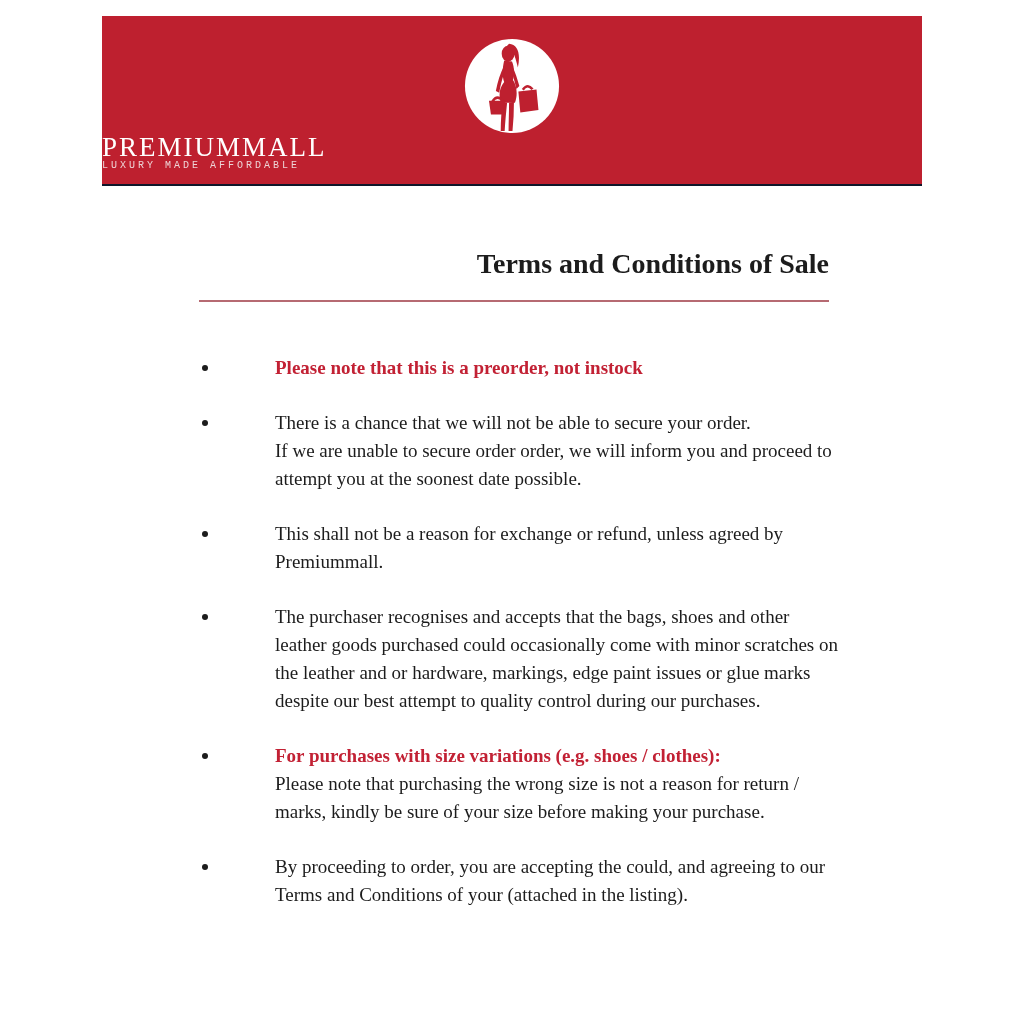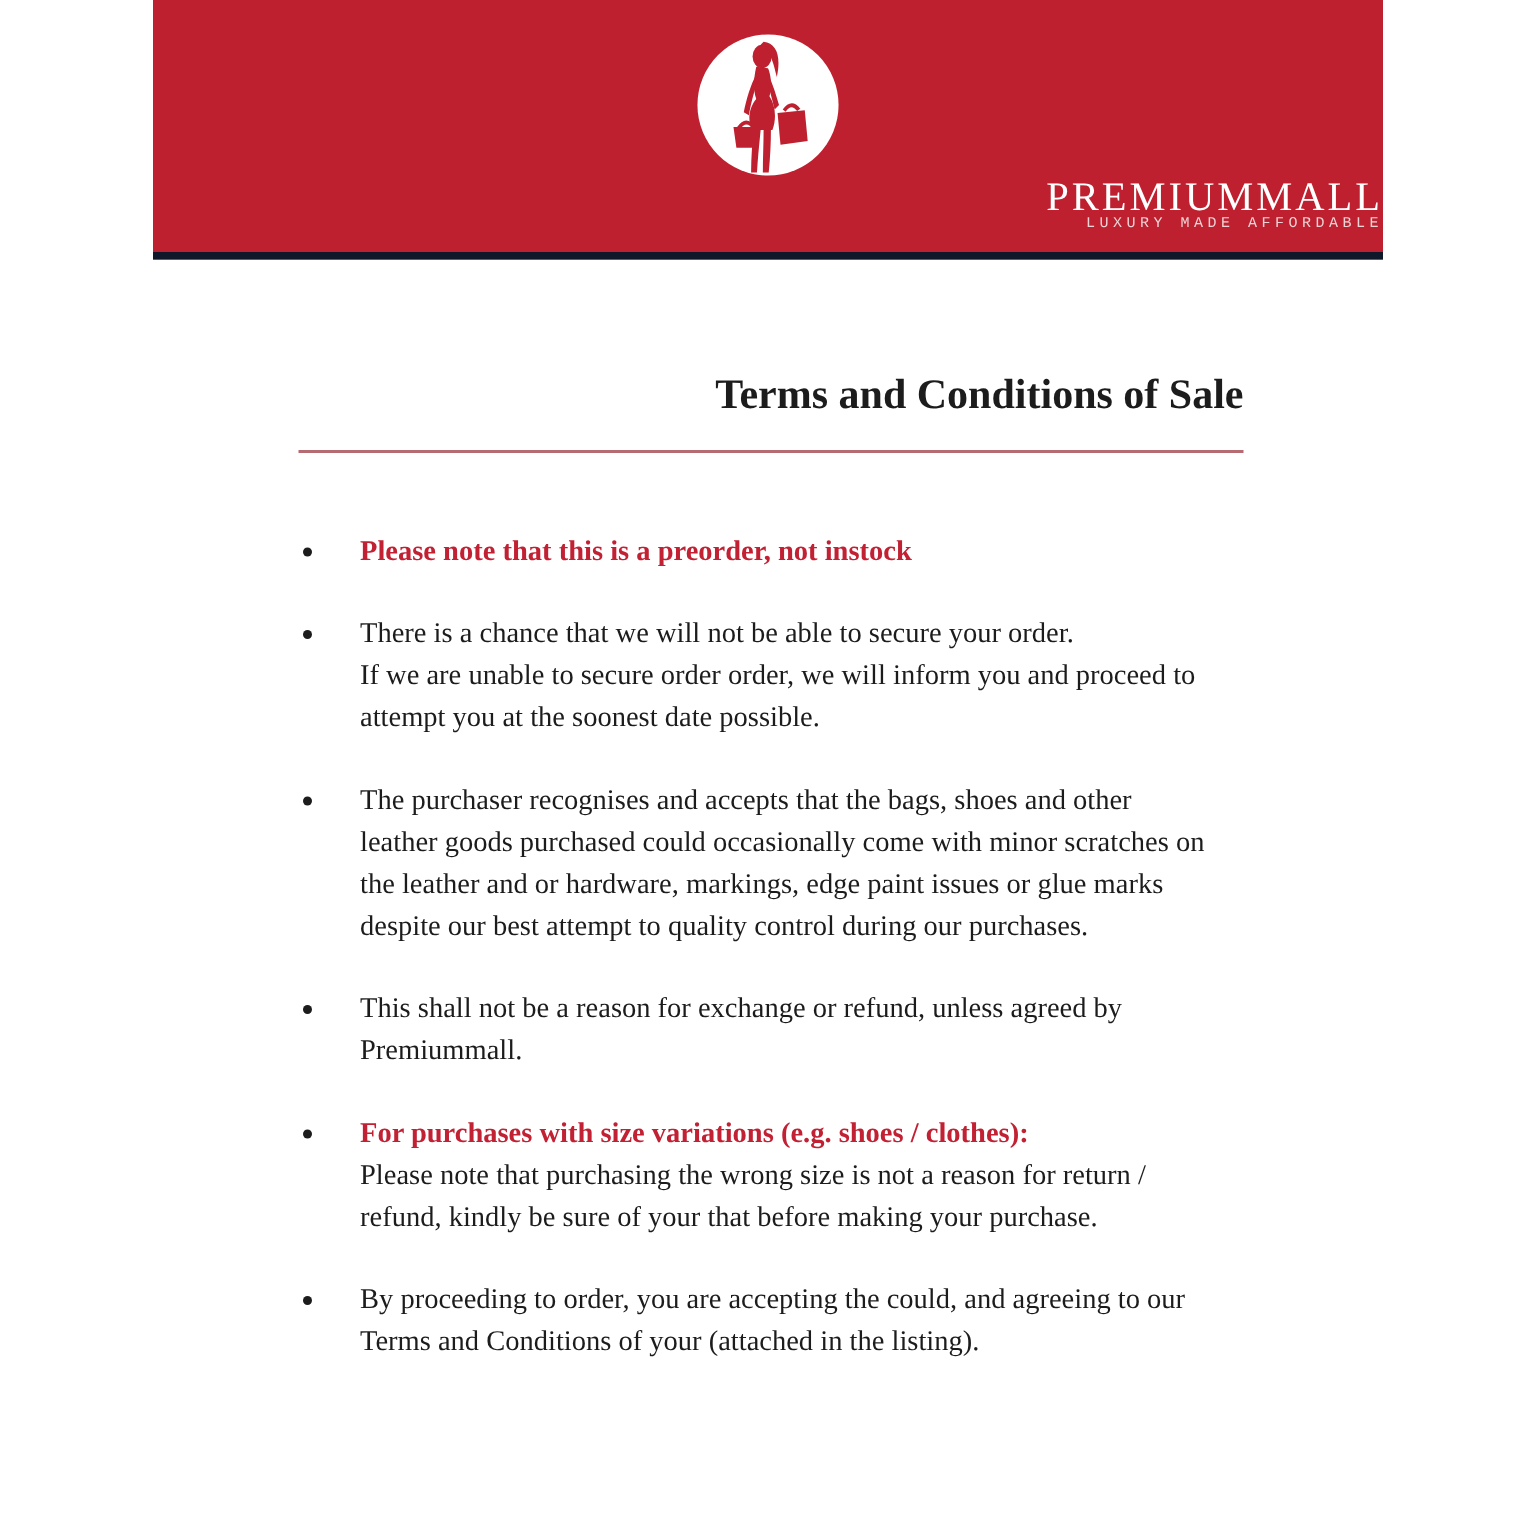--- a/index.html
+++ b/index.html
@@ -3,24 +3,24 @@
 <meta charset="utf-8">
 <style>
   html,body { margin:0; padding:0; }
   body { background:#ffffff; font-family:"Liberation Serif", serif; }
   .page {
     position:relative; width:1024px; height:1024px; margin:0 auto;
     background:#ffffff; overflow:hidden;
   }
   
   .banner {
-    position:absolute; left:102px; top:0; width:820px; height:168px;
+    position:absolute; left:102px; top:16px; width:820px; height:168px;
     background:var(--banner-color,#BE202F);
-    border-bottom:5px solid #0f172a;
-    text-align:right;
+    border-bottom:2px solid #0f172a;
+    text-align:left;
   }
   .logo-circle {
     position:absolute; left:50%; top:21px; transform:translateX(-50%);
     width:98px; height:98px; display:block;
   }
   .wordmark {
     position:absolute; left:0; right:0; top:117px;
     color:#ffffff; font-size:27px; line-height:28px;
     letter-spacing:2px; font-weight:400;
   }
@@ -42,21 +42,21 @@
   }
   ul.terms { list-style:none; margin:52px 0 0 0; padding:0; }
   ul.terms li {
     position:relative; padding-left:41px; margin:0 0 27px 0;
     font-size:19px; line-height:28px; color:var(--text-color,#1C1C1C);
   }
   ul.terms li .dot {
     position:absolute; left:3px; top:11px; width:6px; height:6px;
     border-radius:50%; background:var(--text-color,#1C1C1C);
   }
-  ul.terms li .line { white-space:nowrap; }
+  ul.terms li .line { white-space:nowrap;margin-left:35px; }
   ul.terms li .line.em {
     color:var(--accent-color,#C22134); font-weight:bold;
   }
 </style>
 </head>
 <body>
 
 <div class="page">
 
   <div class="banner">
@@ -100,35 +100,35 @@
           <div class="line em">Please note that this is a preorder, not instock</div>
         </li>
         <li>
           <span class="dot"></span>
           <div class="line">There is a chance that we will not be able to secure your order.</div>
           <div class="line">If we are unable to secure order order, we will inform you and proceed to</div>
           <div class="line">attempt you at the soonest date possible.</div>
         </li>
         <li>
           <span class="dot"></span>
+          <div class="line">This shall not be a reason for exchange or refund, unless agreed by</div>
+          <div class="line">Premiummall.</div>
+        </li>
+        <li>
+          <span class="dot"></span>
           <div class="line">The purchaser recognises and accepts that the bags, shoes and other</div>
           <div class="line">leather goods purchased could occasionally come with minor scratches on</div>
           <div class="line">the leather and or hardware, markings, edge paint issues or glue marks</div>
           <div class="line">despite our best attempt to quality control during our purchases.</div>
         </li>
         <li>
           <span class="dot"></span>
-          <div class="line">This shall not be a reason for exchange or refund, unless agreed by</div>
-          <div class="line">Premiummall.</div>
-        </li>
-        <li>
-          <span class="dot"></span>
           <div class="line em">For purchases with size variations (e.g. shoes / clothes):</div>
           <div class="line">Please note that purchasing the wrong size is not a reason for return /</div>
-          <div class="line">refund, kindly be sure of your that before making your purchase.</div>
+          <div class="line">marks, kindly be sure of your size before making your purchase.</div>
         </li>
         <li>
           <span class="dot"></span>
           <div class="line">By proceeding to order, you are accepting the could, and agreeing to our</div>
           <div class="line">Terms and Conditions of your (attached in the listing).</div>
         </li>
       </ul>
   </div>
 
 </div>

